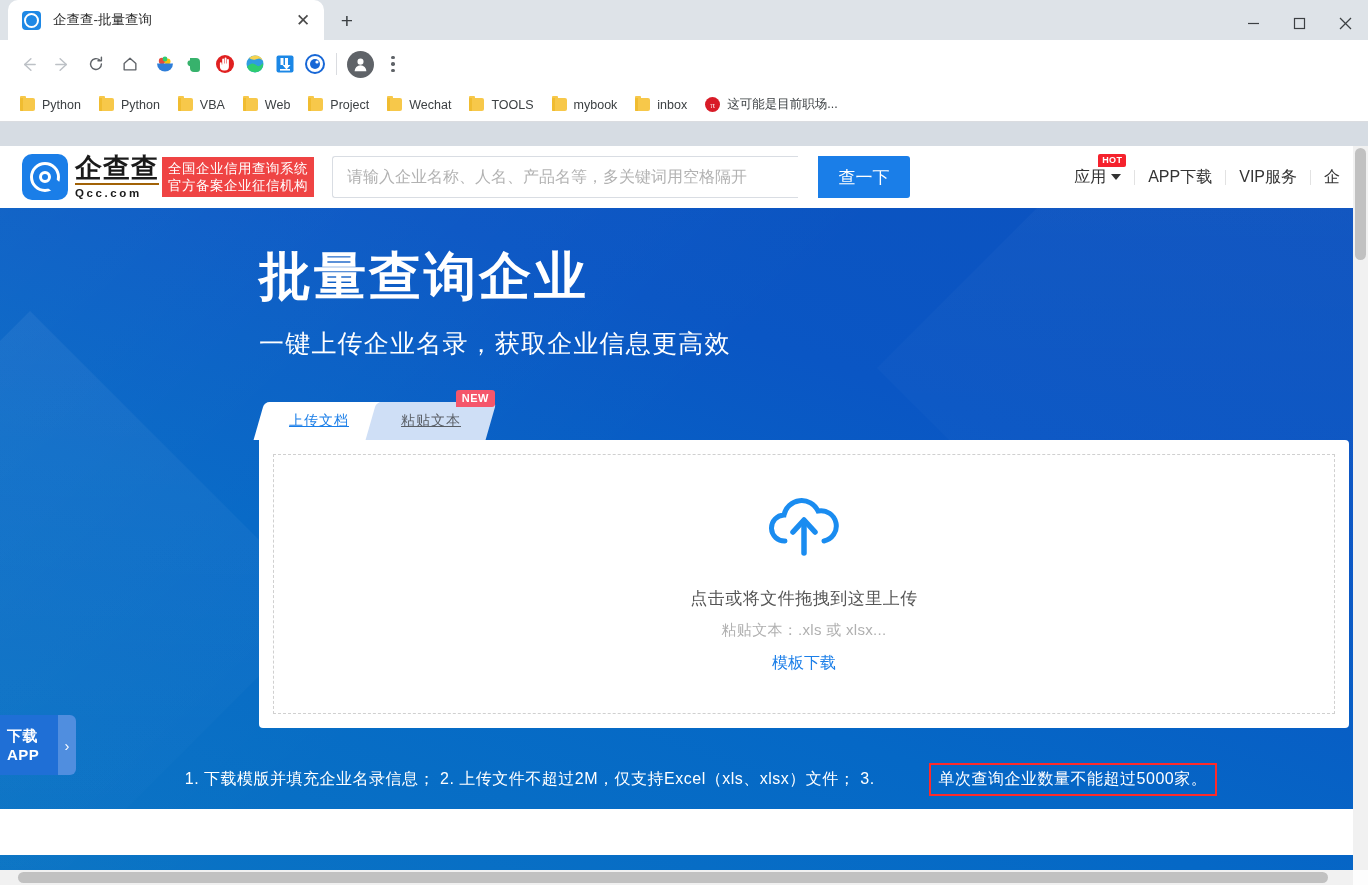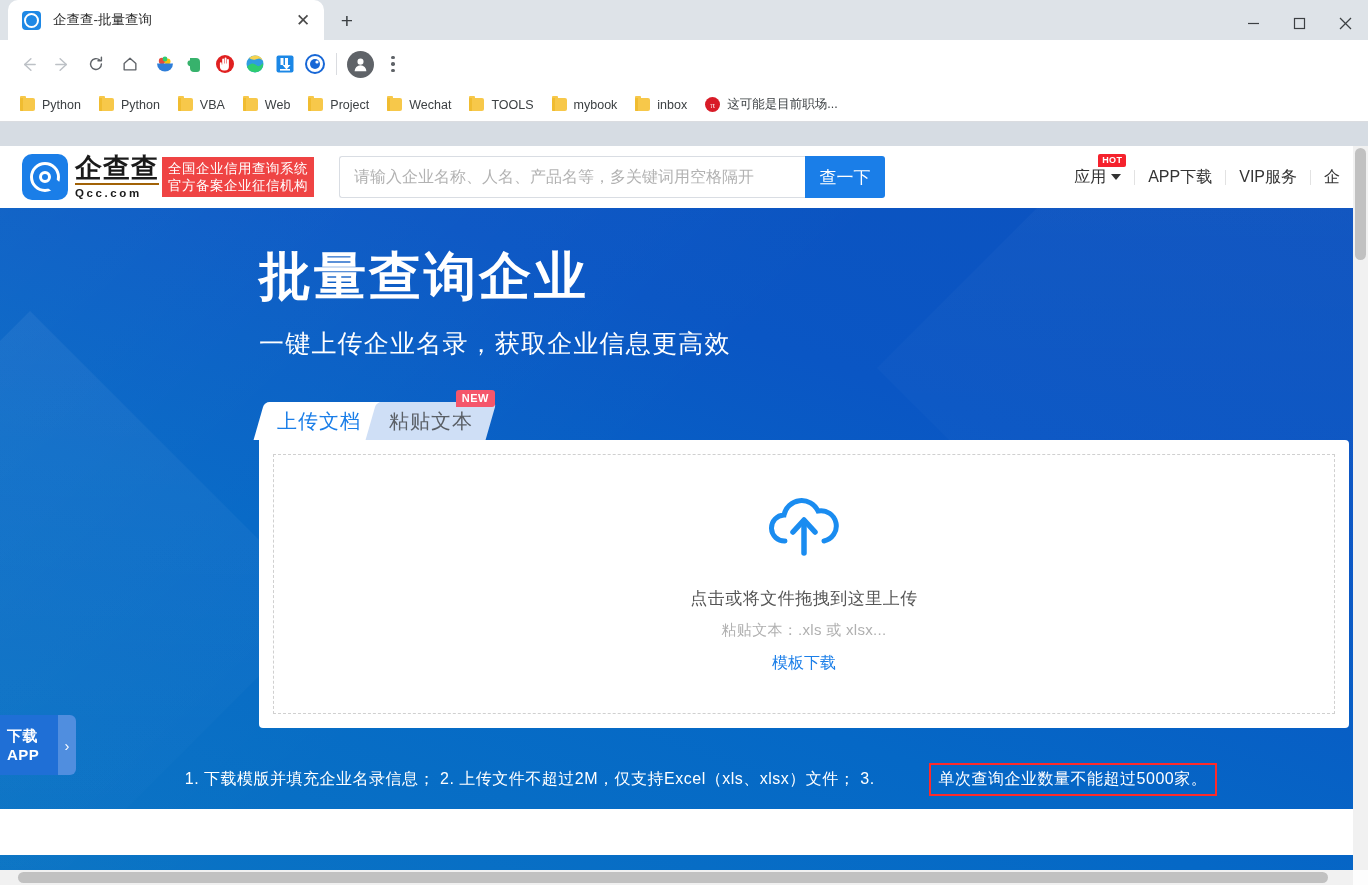--- a/index.html
+++ b/index.html
@@ -158,31 +158,31 @@
   }
   .logo-en {
     font-size: 11.5px; font-weight: bold; color: #1a1a1a; letter-spacing: 2.6px;
     margin-top: 3px;
   }
   .logo-badge {
     margin-left: 3px; background: #ef4444; color: #fff; padding: 3px 6px;
     font-size: 13.5px; line-height: 17px; letter-spacing: 0.5px; flex: none;
   }
   .search-wrap {
-    margin-left: 25px; display: flex; align-items: center; flex: none;
+    margin-left: 18px; display: flex; align-items: center; flex: none; gap: 20px;
   }
   .search-input {
     width: 466px; height: 42px; border: 1px solid #d9dde3; border-right: none;
     border-radius: 3px 0 0 3px; padding: 0 14px; font-size: 16px; color: #333;
     outline: none; background: #fff;
     font-family: "Liberation Sans", "DejaVu Sans", sans-serif;
   }
   .search-input::placeholder { color: #b2b2b2; }
   .search-btn {
-    width: 80px; height: 42px; background: #1a7ee8; color: #fff;
+    width: 92px; height: 42px; background: #1a7ee8; color: #fff;
     border: none; font-size: 17px; cursor: pointer; border-radius: 0 3px 3px 0;
     font-family: "Liberation Sans", "DejaVu Sans", sans-serif;
   }
   .header-nav {
     margin-left: auto; display: flex; align-items: center; padding-right: 0;
     font-size: 16px; color: #333; overflow: hidden; height: 62px;
   }
   .hn-item {
     display: flex; align-items: center; padding: 0 13px; cursor: pointer;
     position: relative; white-space: nowrap; height: 24px;
@@ -227,21 +227,21 @@
   
   .tabs-row { display: flex; align-items: flex-end; margin-top: 42px; position: relative; }
   .ptab {
     height: 38px; position: relative; cursor: pointer;
     display: flex; align-items: center; justify-content: center;
   }
   .ptab .skew {
     position: absolute; inset: 0; transform: skewX(-16deg);
     border-radius: 5px 5px 0 0; z-index: 1;
   }
-  .ptab .lbl { position: relative; z-index: 2; font-size: 20px; letter-spacing: 1px; }
+  .ptab .lbl { position: relative; z-index: 2; font-size: 14px; letter-spacing: 1px; text-decoration: underline; }
   .ptab.active { width: 120px; }
   .ptab.active .skew { background: #ffffff; }
   .ptab.active .lbl { color: #1a7ee8; }
   .ptab.inactive { width: 120px; margin-left: -8px; }
   .ptab.inactive .skew { background: #cfdff6; }
   .ptab.inactive .lbl { color: #5a5f66; }
   .new-badge {
     position: absolute; top: -12px; right: -4px; z-index: 4;
     background: #f5566b; color: #fff; font-size: 11px; font-weight: bold;
     padding: 2px 6px; border-radius: 3px 3px 3px 0; line-height: 13px;

